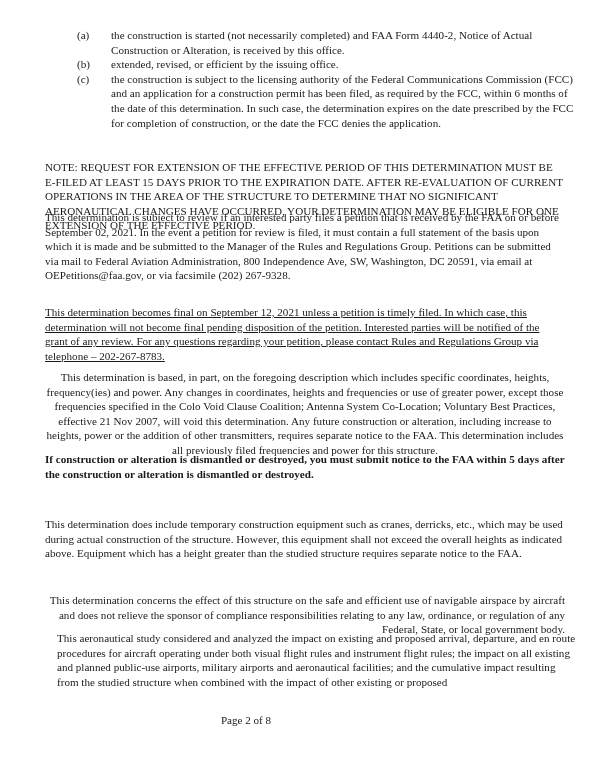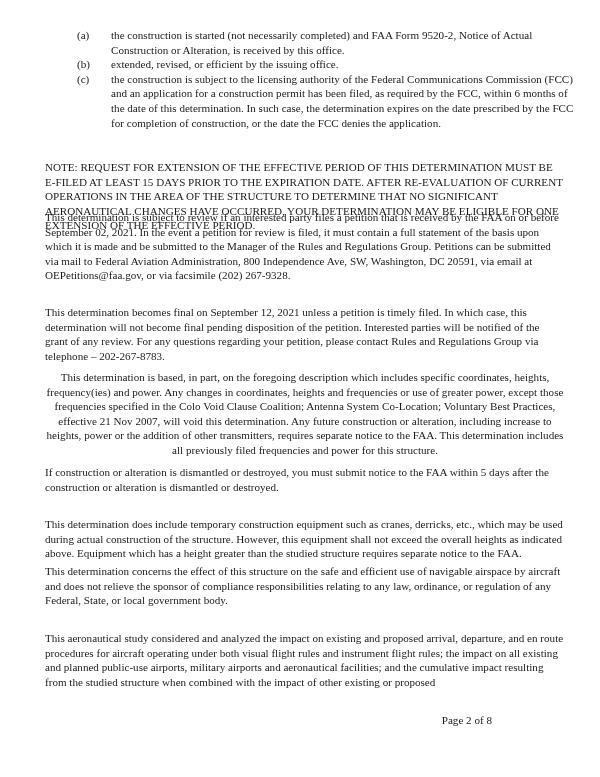--- a/index.html
+++ b/index.html
@@ -8,35 +8,35 @@
     font-family: "Liberation Serif", serif; color: #1a1a1a;
     font-size: 11.1px; line-height: 14.6px;
   }
   .list { position: absolute; left: 77px; top: 28px; width: 500px; }
   .li { display: flex; }
   .li-label { width: 34px; flex: none; }
   .li-text { width: 466px; }
   .block { position: absolute; left: 45px; width: 520px; }
   .note { top: 160px; width: 520px; }
   .p1 { top: 210px; }
-  .p2 { top: 305px; }
+  .p2 { top: 305px; text-decoration: underline; }
   .p3 { top: 370px; text-align: center; }
-  .p4 { top: 465px; }
+  .p4 { top: 452px; font-weight: bold; }
   .p5 { top: 517px; }
-  .p6 { top: 564px; }
-  .p7 { top: 631px; }
-  .footer { position: absolute; top: 713px; left: 0; width: 492px; text-align: right; }
+  .p6 { top: 593px; text-align: right; }
+  .p7 { top: 631px; margin-left: 12px; }
+  .footer { position: absolute; top: 713px; left: 0; width: 492px; text-align: center; }
 </style>
 </head>
 <body>
 
 <div class="list">
   <div class="li">
     <span class="li-label">(a)</span>
-    <span class="li-text">the construction is started (not necessarily completed) and FAA Form 9520-2, Notice of Actual Construction or Alteration, is received by this office.</span>
+    <span class="li-text">the construction is started (not necessarily completed) and FAA Form 4440-2, Notice of Actual Construction or Alteration, is received by this office.</span>
   </div>
   <div class="li">
     <span class="li-label">(b)</span>
     <span class="li-text">extended, revised, or efficient by the issuing office.</span>
   </div>
   <div class="li">
     <span class="li-label">(c)</span>
     <span class="li-text">the construction is subject to the licensing authority of the Federal Communications Commission (FCC) and an application for a construction permit has been filed, as required by the FCC, within 6 months of the date of this determination. In such case, the determination expires on the date prescribed by the FCC for completion of construction, or the date the FCC denies the application.</span>
   </div>
 </div>

